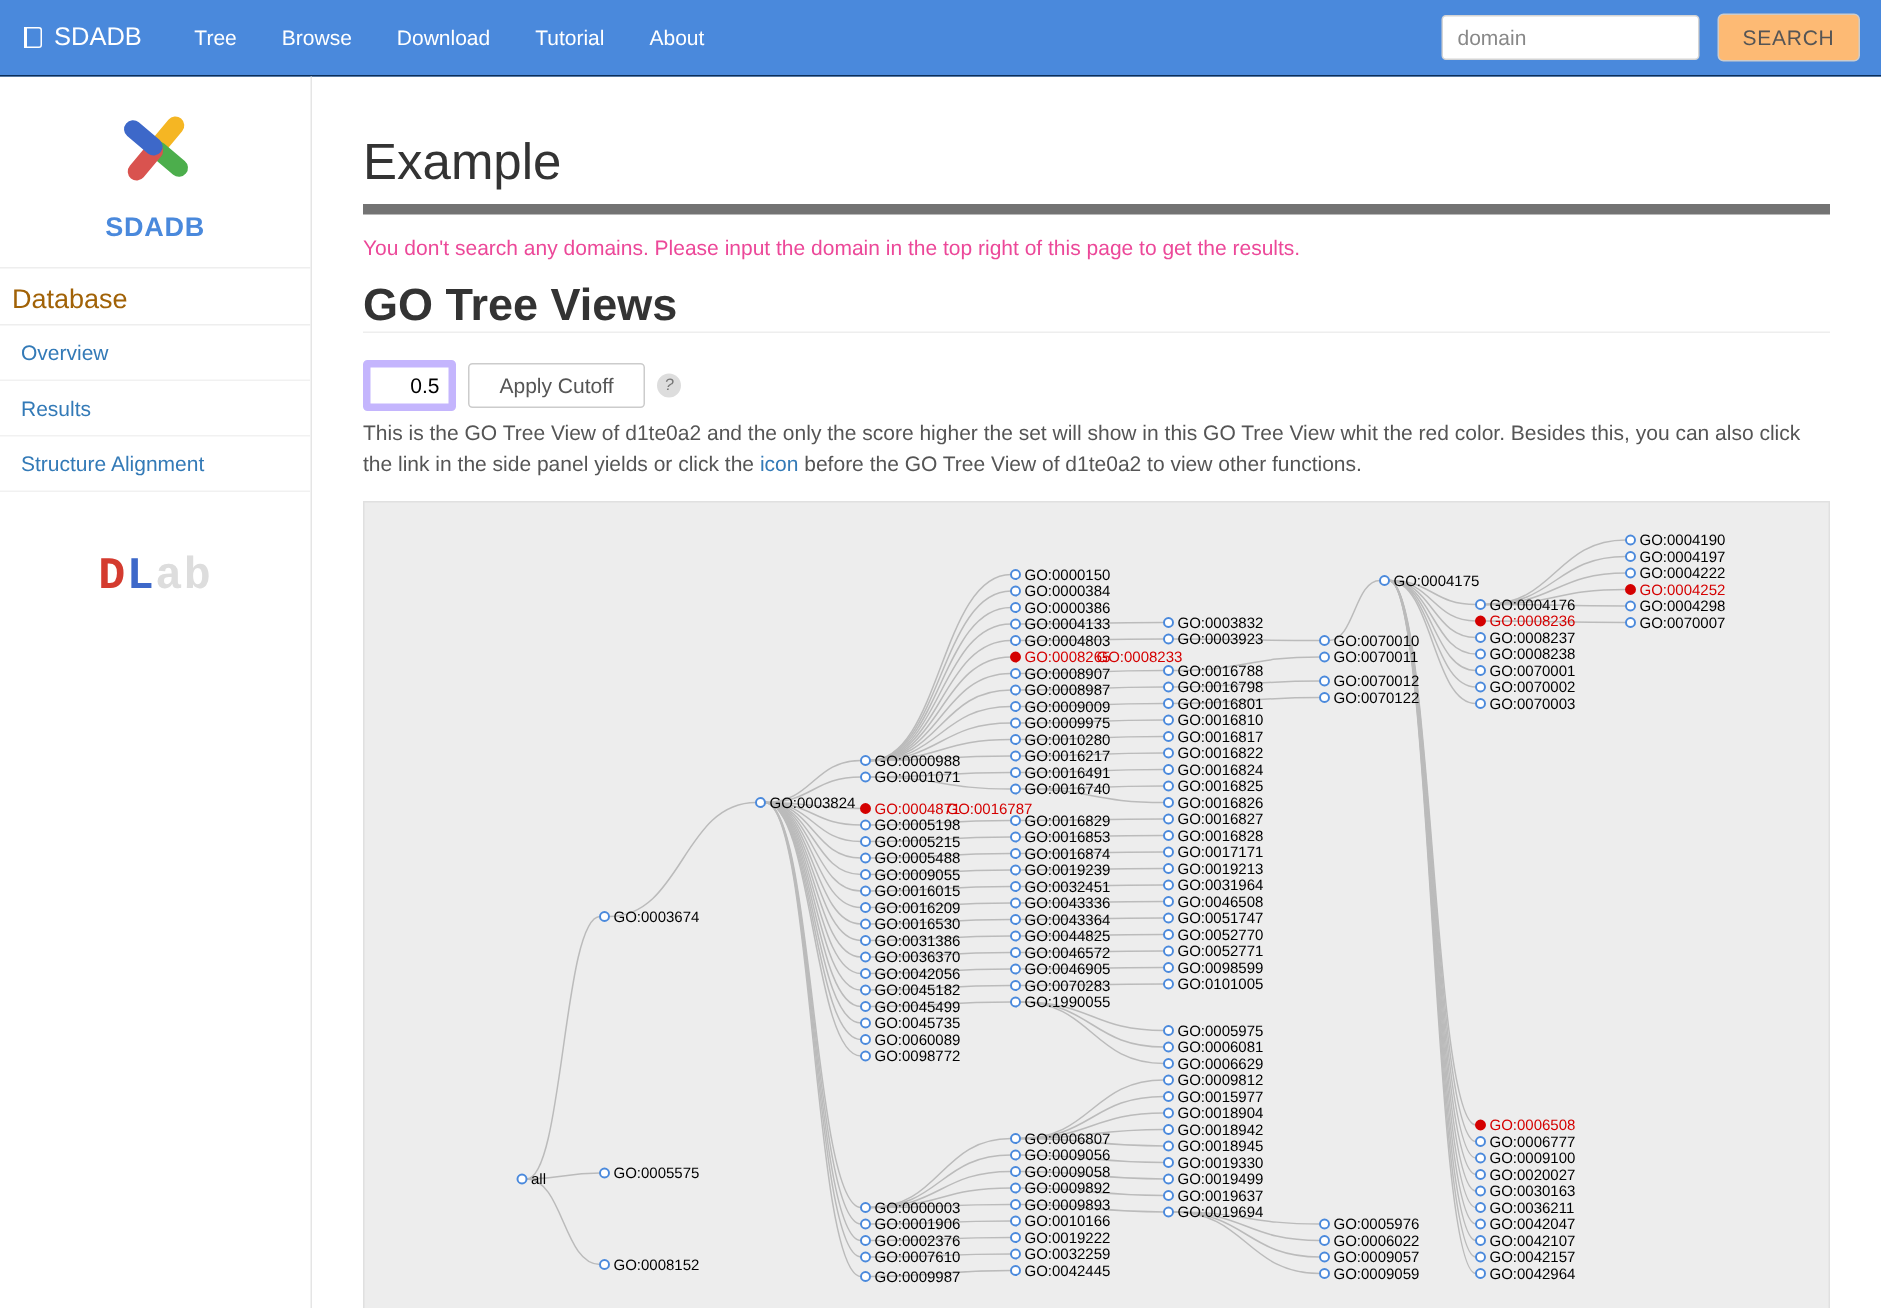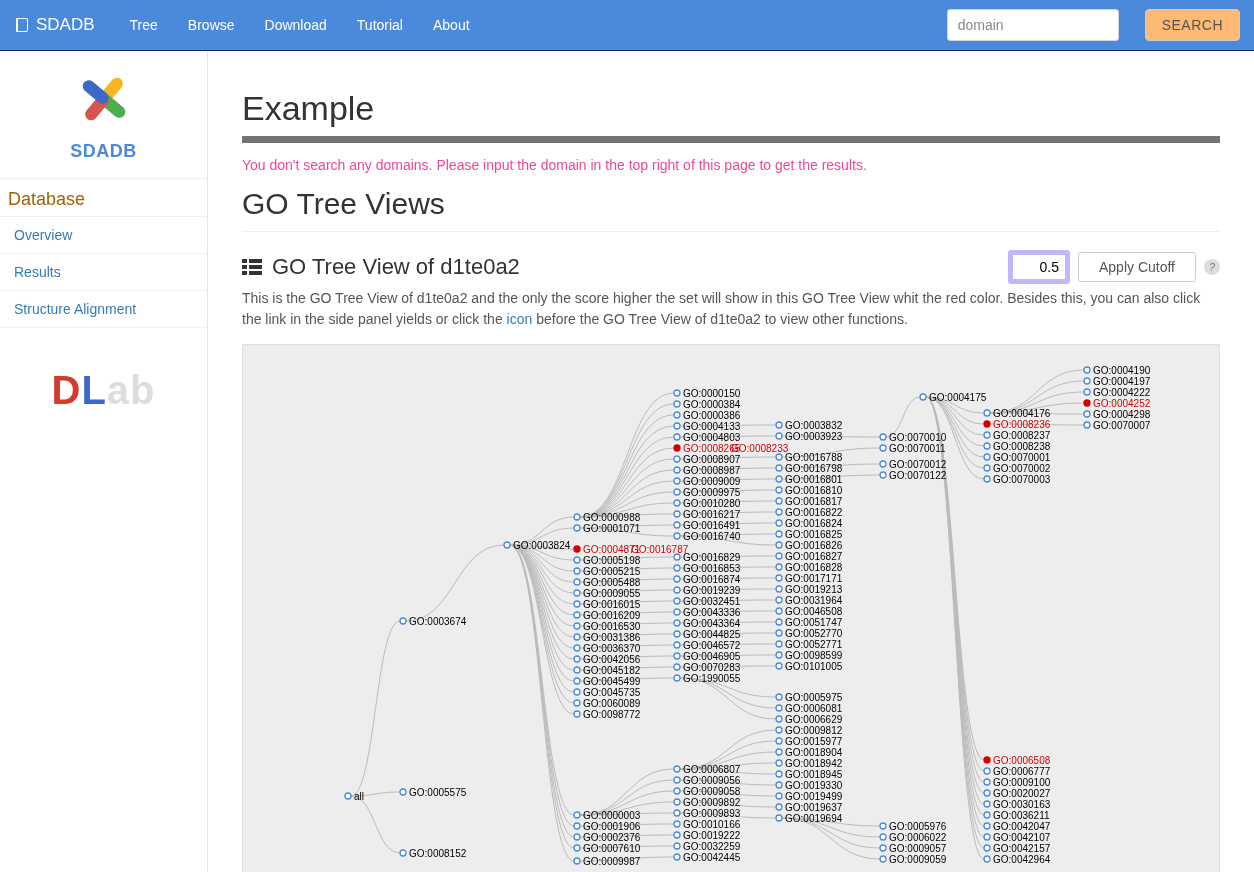--- a/index.html
+++ b/index.html
@@ -4,44 +4,44 @@
 <style>
 html,body{margin:0;padding:0;font-family:"Helvetica Neue",Helvetica,Arial,sans-serif;font-size:14px;color:#333;background:#fff}
 a{color:#337ab7;text-decoration:none}
 
 .navbar{background:#4a89dc;height:50px;display:flex;align-items:center;padding:0 14px;border-bottom:1px solid #0b2e59;justify-content:space-between}
 .nav-left{display:flex;align-items:center}
 .brand{color:#fff;font-size:17px;display:flex;align-items:center;margin-right:20px}
 .brand svg{margin-right:6px}
 .nav-links{display:flex}
 .nav-links .item{color:#fff;padding:14px 15px;font-size:14px}
-.nav-right{display:flex;gap:26px}
+.nav-right{display:flex;align-items:center;gap:12px}
 .search-input{border:1px solid #d4d4d4;background:#fff;color:#555;padding:6px 10px;width:150px;border-radius:3px;font-size:14px}
 .search-input::placeholder{color:#888}
 .search-btn{background:#fdba74;border:1px solid #ccc;color:#555;padding:7px 16px;border-radius:4px;font-size:14px;letter-spacing:0.5px}
 
 .wrap{display:flex}
 .sidebar{width:207px;flex:0 0 207px;border-right:1px solid #e5e5e5}
 .logo-box{padding:18px 0 10px;text-align:center}
 .logo-box svg{display:block;margin:0 auto}
 .logo-text{color:#4a89dc;font-weight:700;font-size:18px;margin-top:4px;letter-spacing:0.5px}
 .side-header{font-size:18px;color:#a16207;padding:10px 8px 6px;border-top:1px solid #eee;border-bottom:1px solid #eee;margin-top:6px}
 .side-list{list-style:none;margin:0;padding:0}
 .side-list li{padding:10px 14px;font-size:14px;color:#337ab7;border-bottom:1px solid #f1f1f1;cursor:pointer}
 .side-list li.active{background:#4a89dc;color:#fff}
 .dlab-box{padding:40px 10px 10px;text-align:center}
-.dlab{font-family:Liberation Sans, sans-serif;font-weight:bold;font-size:40px;letter-spacing:1px}
+.dlab{font-family:Liberation Mono, monospace;font-weight:bold;font-size:30px;letter-spacing:1px}
 .dlab .d1{color:#d43b2f}
 .dlab .d2{color:#3d68c9}
 .dlab .d3{color:#ddd}
 
 .main{flex:1;padding:20px 34px 0 34px;min-width:0}
 h1.title{font-size:34px;font-weight:500;margin:18px 0 8px;color:#333;border-bottom:7px solid #737373;padding-bottom:8px}
 .info-text{color:#ec4899;font-size:14px;margin:14px 0}
-h2.section{font-size:30px;font-weight:400;margin:4px 0 18px;color:#333;border-bottom:1px solid #eee;padding-bottom:10px}
+h2.section{font-size:30px;font-weight:700;margin:4px 0 18px;color:#333;border-bottom:1px solid #eee;}
 .block-head{display:flex;align-items:center;justify-content:space-between;margin-bottom:4px}
 .block-head-left{display:flex;align-items:center;font-size:22px;color:#333;font-weight:500}
 .block-head-left svg{margin-right:10px}
 .cutoff-controls{display:flex;align-items:center;gap:8px}
 .cutoff-input{width:40px;text-align:right;border:5px solid #c4b5fd;border-radius:3px;padding:4px 6px;font-size:14px}
 .apply-btn{background:#fff;border:1px solid #ccc;border-radius:3px;padding:6px 20px;font-size:14px;color:#555}
 .help-badge{background:#ddd;color:#777;border-radius:50%;font-size:11px;width:16px;height:16px;display:flex;align-items:center;justify-content:center;font-style:italic}
 .desc{color:#555;font-size:14px;line-height:1.5;margin:4px 0 14px}
 .desc .link{color:#337ab7}
 
@@ -105,31 +105,20 @@
       </span>
     </div>
   </div>
 
   <div class="main">
     <h1 class="title">Example</h1>
     <p class="info-text">You don't search any domains. Please input the domain in the top right of this page to get the results.</p>
     <h2 class="section">GO Tree Views</h2>
 
     <div class="block-head">
-      <div class="block-head-left">
-        <svg width="20" height="18" viewBox="0 0 20 18">
-          <rect x="0" y="1" width="5" height="4" fill="#333"></rect>
-            <rect x="7" y="1" width="13" height="4" fill="#333"></rect>
-          <rect x="0" y="7" width="5" height="4" fill="#333"></rect>
-            <rect x="7" y="7" width="13" height="4" fill="#333"></rect>
-          <rect x="0" y="13" width="5" height="4" fill="#333"></rect>
-            <rect x="7" y="13" width="13" height="4" fill="#333"></rect>
-        </svg>
-        <span>GO Tree View of d1te0a2</span>
-      </div>
       <div class="cutoff-controls">
         <input class="cutoff-input" value="0.5" style="">
         <button class="apply-btn">Apply Cutoff</button>
         <span class="help-badge">?</span>
       </div>
     </div>
 
     <p class="desc">
       <span>This is the GO Tree View of d1te0a2 and the only the score higher the set will show in this GO Tree View whit the red color. Besides this, you can also click the link in the side panel yields or click the </span><a class="link">icon</a><span> before the GO Tree View of d1te0a2 to view other functions.</span>
     </p>

